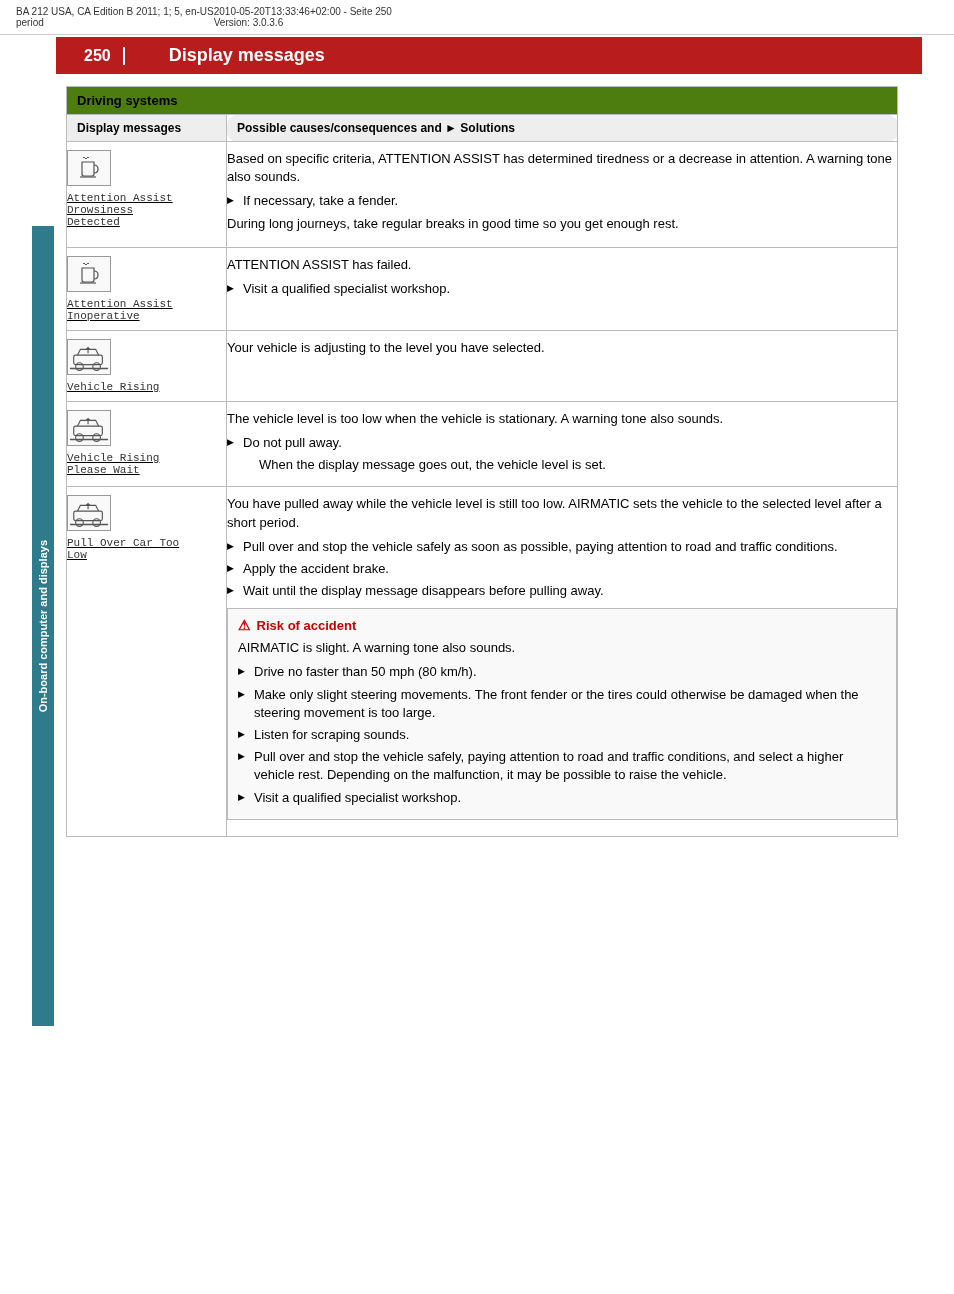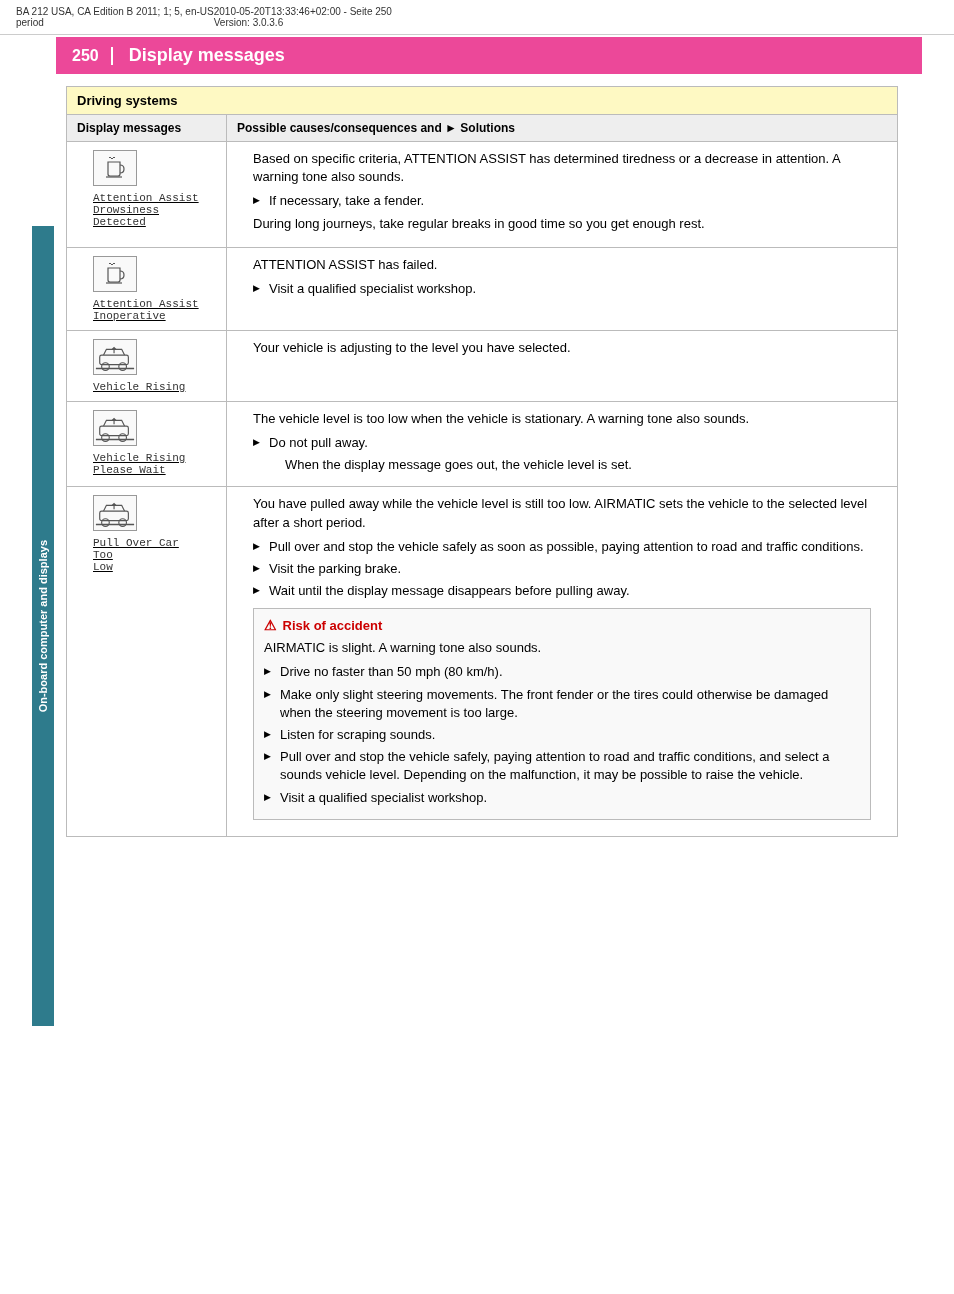--- a/index.html
+++ b/index.html
@@ -19,24 +19,25 @@
       padding: 6px 16px;
       font-size: 10px;
       color: #333;
       border-bottom: 1px solid #ccc;
     }
 
     
     .page-header {
       display: flex;
       align-items: center;
-      background-color: #ec4899;
+      background-color: #b91c1c;
       color: #fff;
-      padding: 8px 16px;
+      padding: 8px 28px;
       margin: 0 16px;
+      gap: 28px;
     }
     .page-number {
       font-size: 16px;
       font-weight: bold;
       margin-right: 16px;
       border-right: 2px solid #fff;
       padding-right: 12px;
     }
     .page-title {
       font-size: 18px;
@@ -70,40 +71,40 @@
       position: relative;
     }
 
     
     .driving-table {
       width: 100%;
       border-collapse: collapse;
       border: 1px solid #bbb;
     }
     .table-section-header {
-      background: #fef9c3;
+      background: #4d7c0f;
       font-weight: bold;
       font-size: 13px;
       padding: 6px 10px;
       border: 1px solid #bbb;
     }
     .col-header {
       background: #eee;
       font-weight: bold;
       font-size: 12px;
       padding: 6px 10px;
       border: 1px solid #bbb;
       vertical-align: middle;
     }
     .col-display { width: 160px; }
-    .col-causes { width: auto; }
+    .col-causes { width: auto; border-radius: 10px; }
 
     .table-row td {
       border: 1px solid #bbb;
-      padding: 8px 26px;
+      padding: 8px 0;
       vertical-align: top;
     }
 
     .display-cell {
       width: 160px;
       vertical-align: top;
       text-decoration: underline;
     }
 
     .icon-box {
@@ -323,34 +324,34 @@
         <circle cx="12" cy="28" r="4" stroke="#555" stroke-width="1.2" fill="none"></circle>
         <circle cx="30" cy="28" r="4" stroke="#555" stroke-width="1.2" fill="none"></circle>
 
         <path d="M21,14 L21,8 M19,10 L21,8 L23,10" stroke="#555" stroke-width="1.2" fill="none"></path>
       </svg>
               </div><span class="msg-label">Pull Over Car Too<br>Low</span></td>
             <td class="causes-cell">
               <p>You have pulled away while the vehicle level is still too low. AIRMATIC sets the vehicle to the selected level after a short period.</p>
               <ul>
                 <li>Pull over and stop the vehicle safely as soon as possible, paying attention to road and traffic conditions.</li>
-                <li>Visit the parking brake.</li>
+                <li>Apply the accident brake.</li>
                 <li>Wait until the display message disappears before pulling away.</li>
               </ul>
               <div class="warning-box">
                 <div class="warning-title">
                   <span class="warning-icon">⚠</span>
                   <span>Risk of accident</span>
                 </div>
                 <p>AIRMATIC is slight. A warning tone also sounds.</p>
                 <ul>
                   <li>Drive no faster than 50 mph (80 km/h).</li>
                   <li>Make only slight steering movements. The front fender or the tires could otherwise be damaged when the steering movement is too large.</li>
                   <li>Listen for scraping sounds.</li>
-                  <li>Pull over and stop the vehicle safely, paying attention to road and traffic conditions, and select a sounds vehicle level. Depending on the malfunction, it may be possible to raise the vehicle.</li>
+                  <li>Pull over and stop the vehicle safely, paying attention to road and traffic conditions, and select a higher vehicle rest. Depending on the malfunction, it may be possible to raise the vehicle.</li>
                   <li>Visit a qualified specialist workshop.</li>
                 </ul>
               </div>
             </td>
           </tr>
         </tbody>
     </table>
 
   </div>
 </div>

